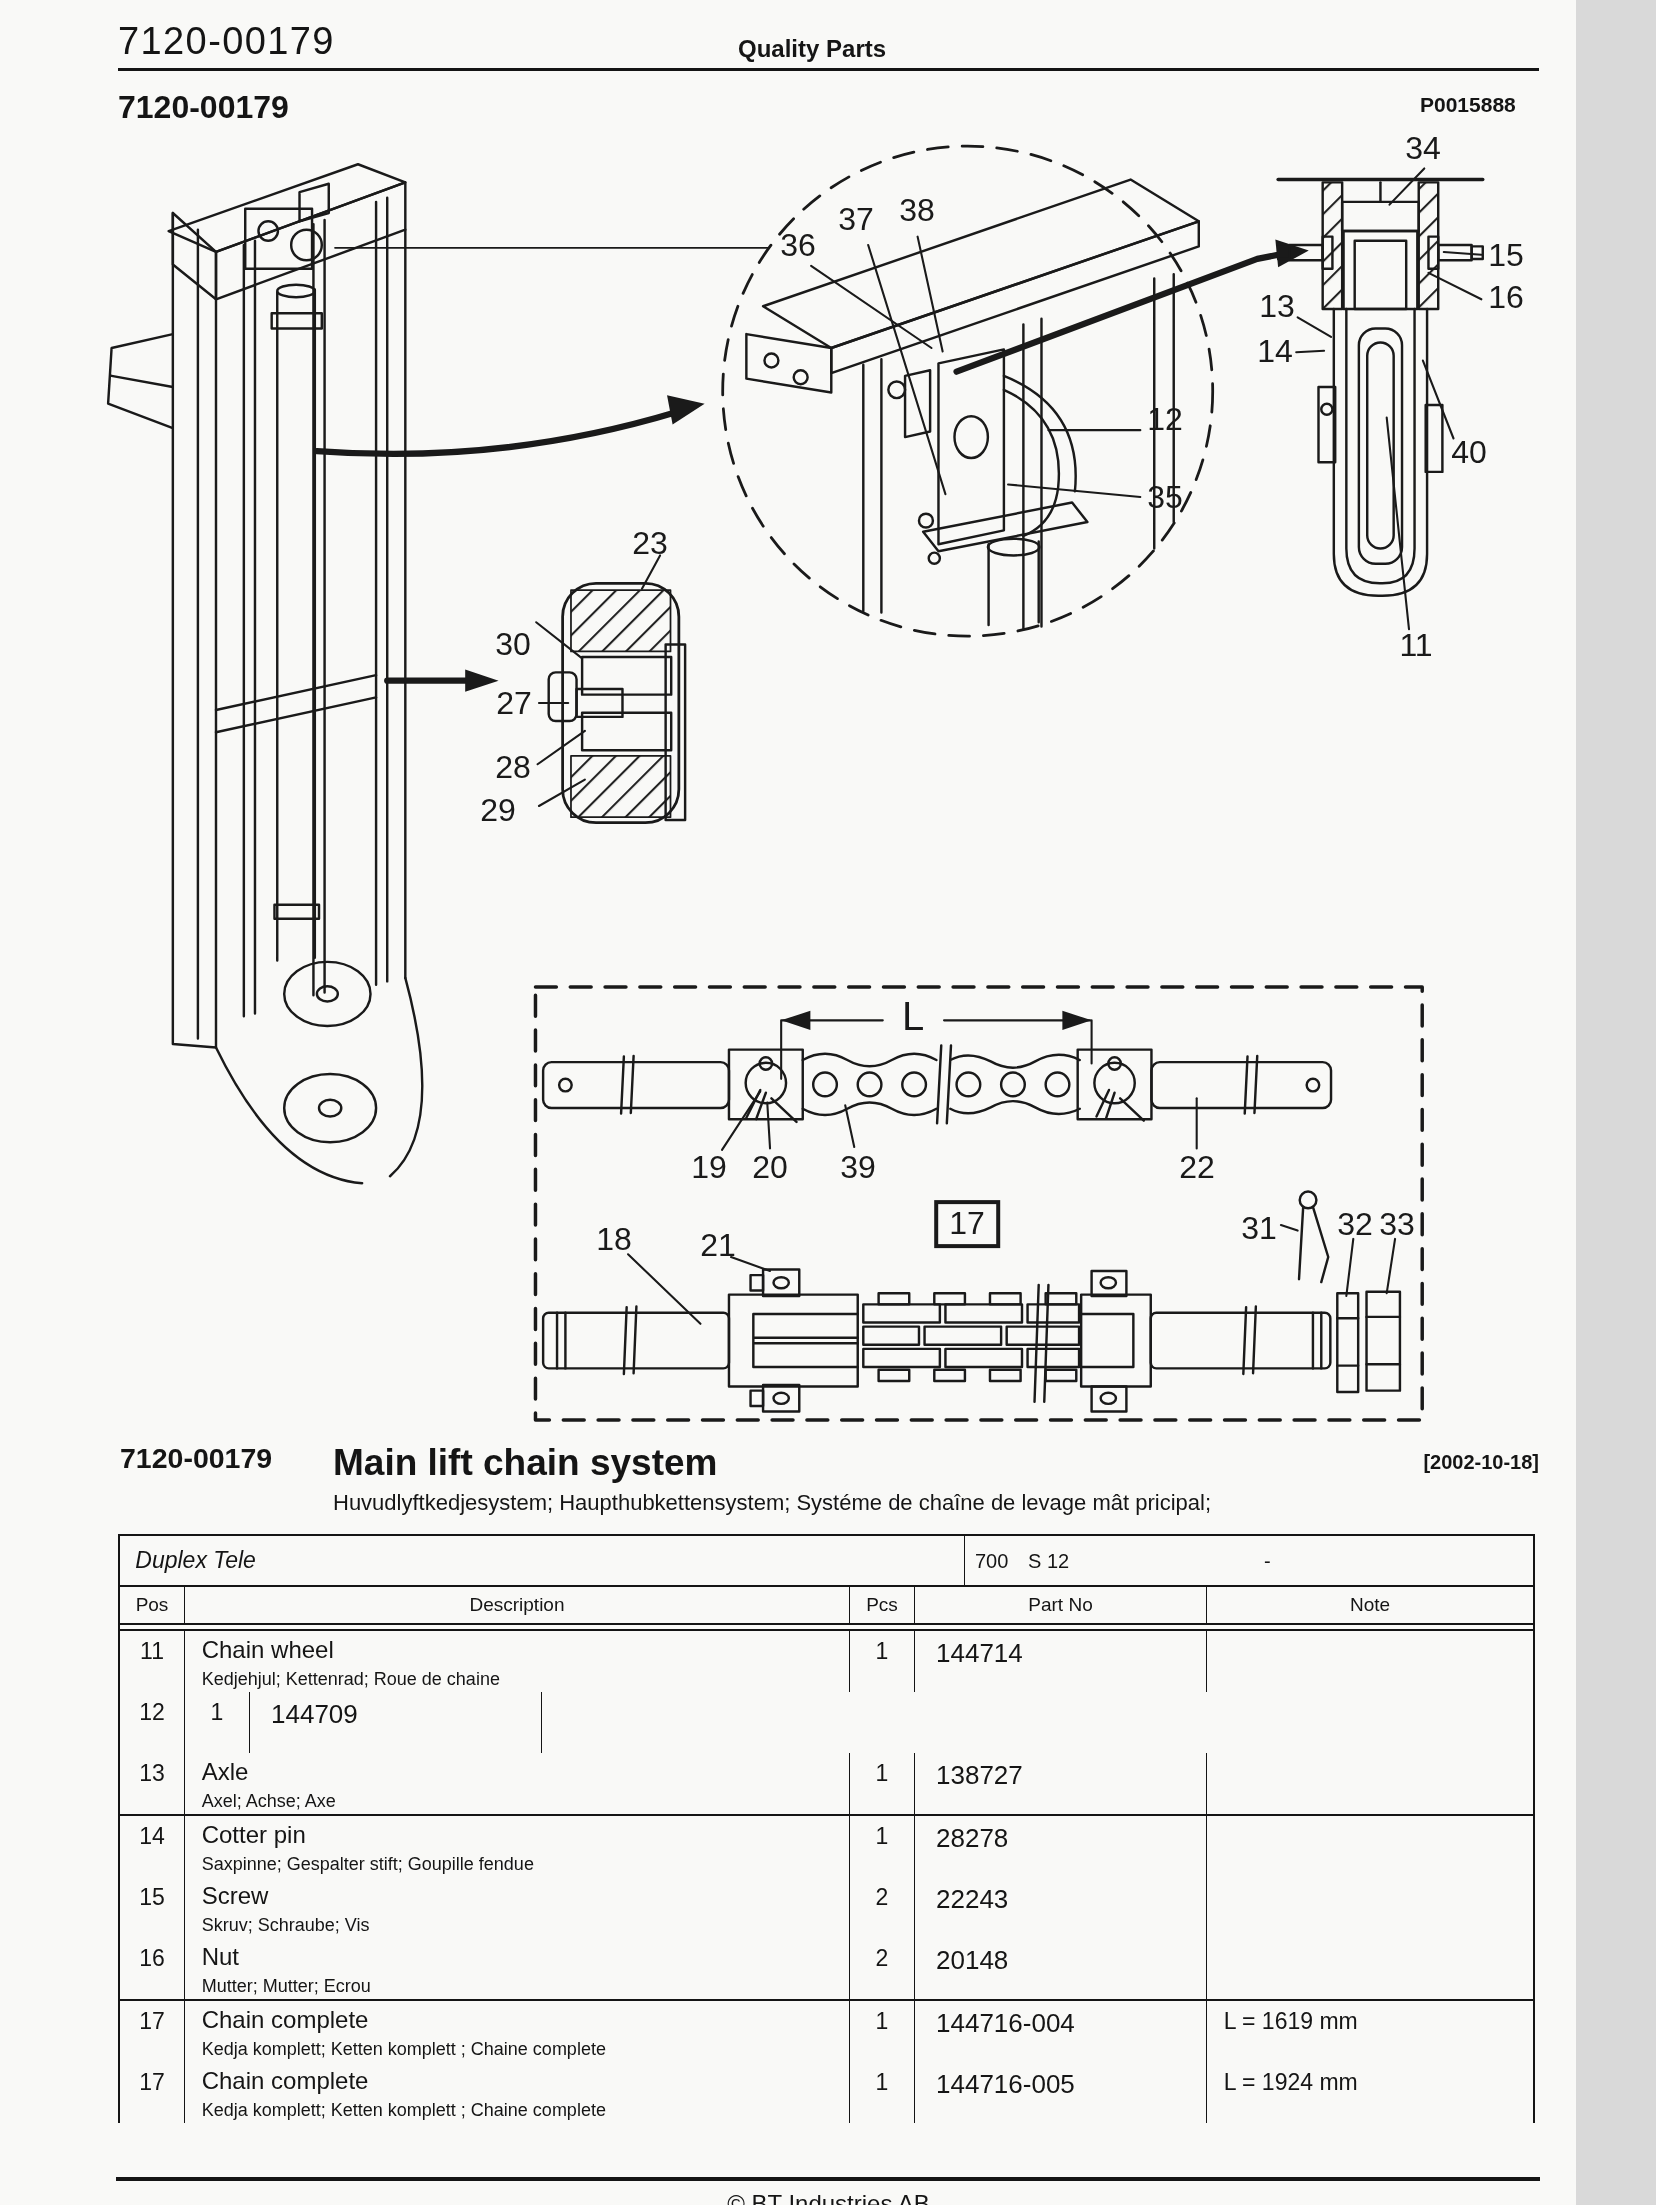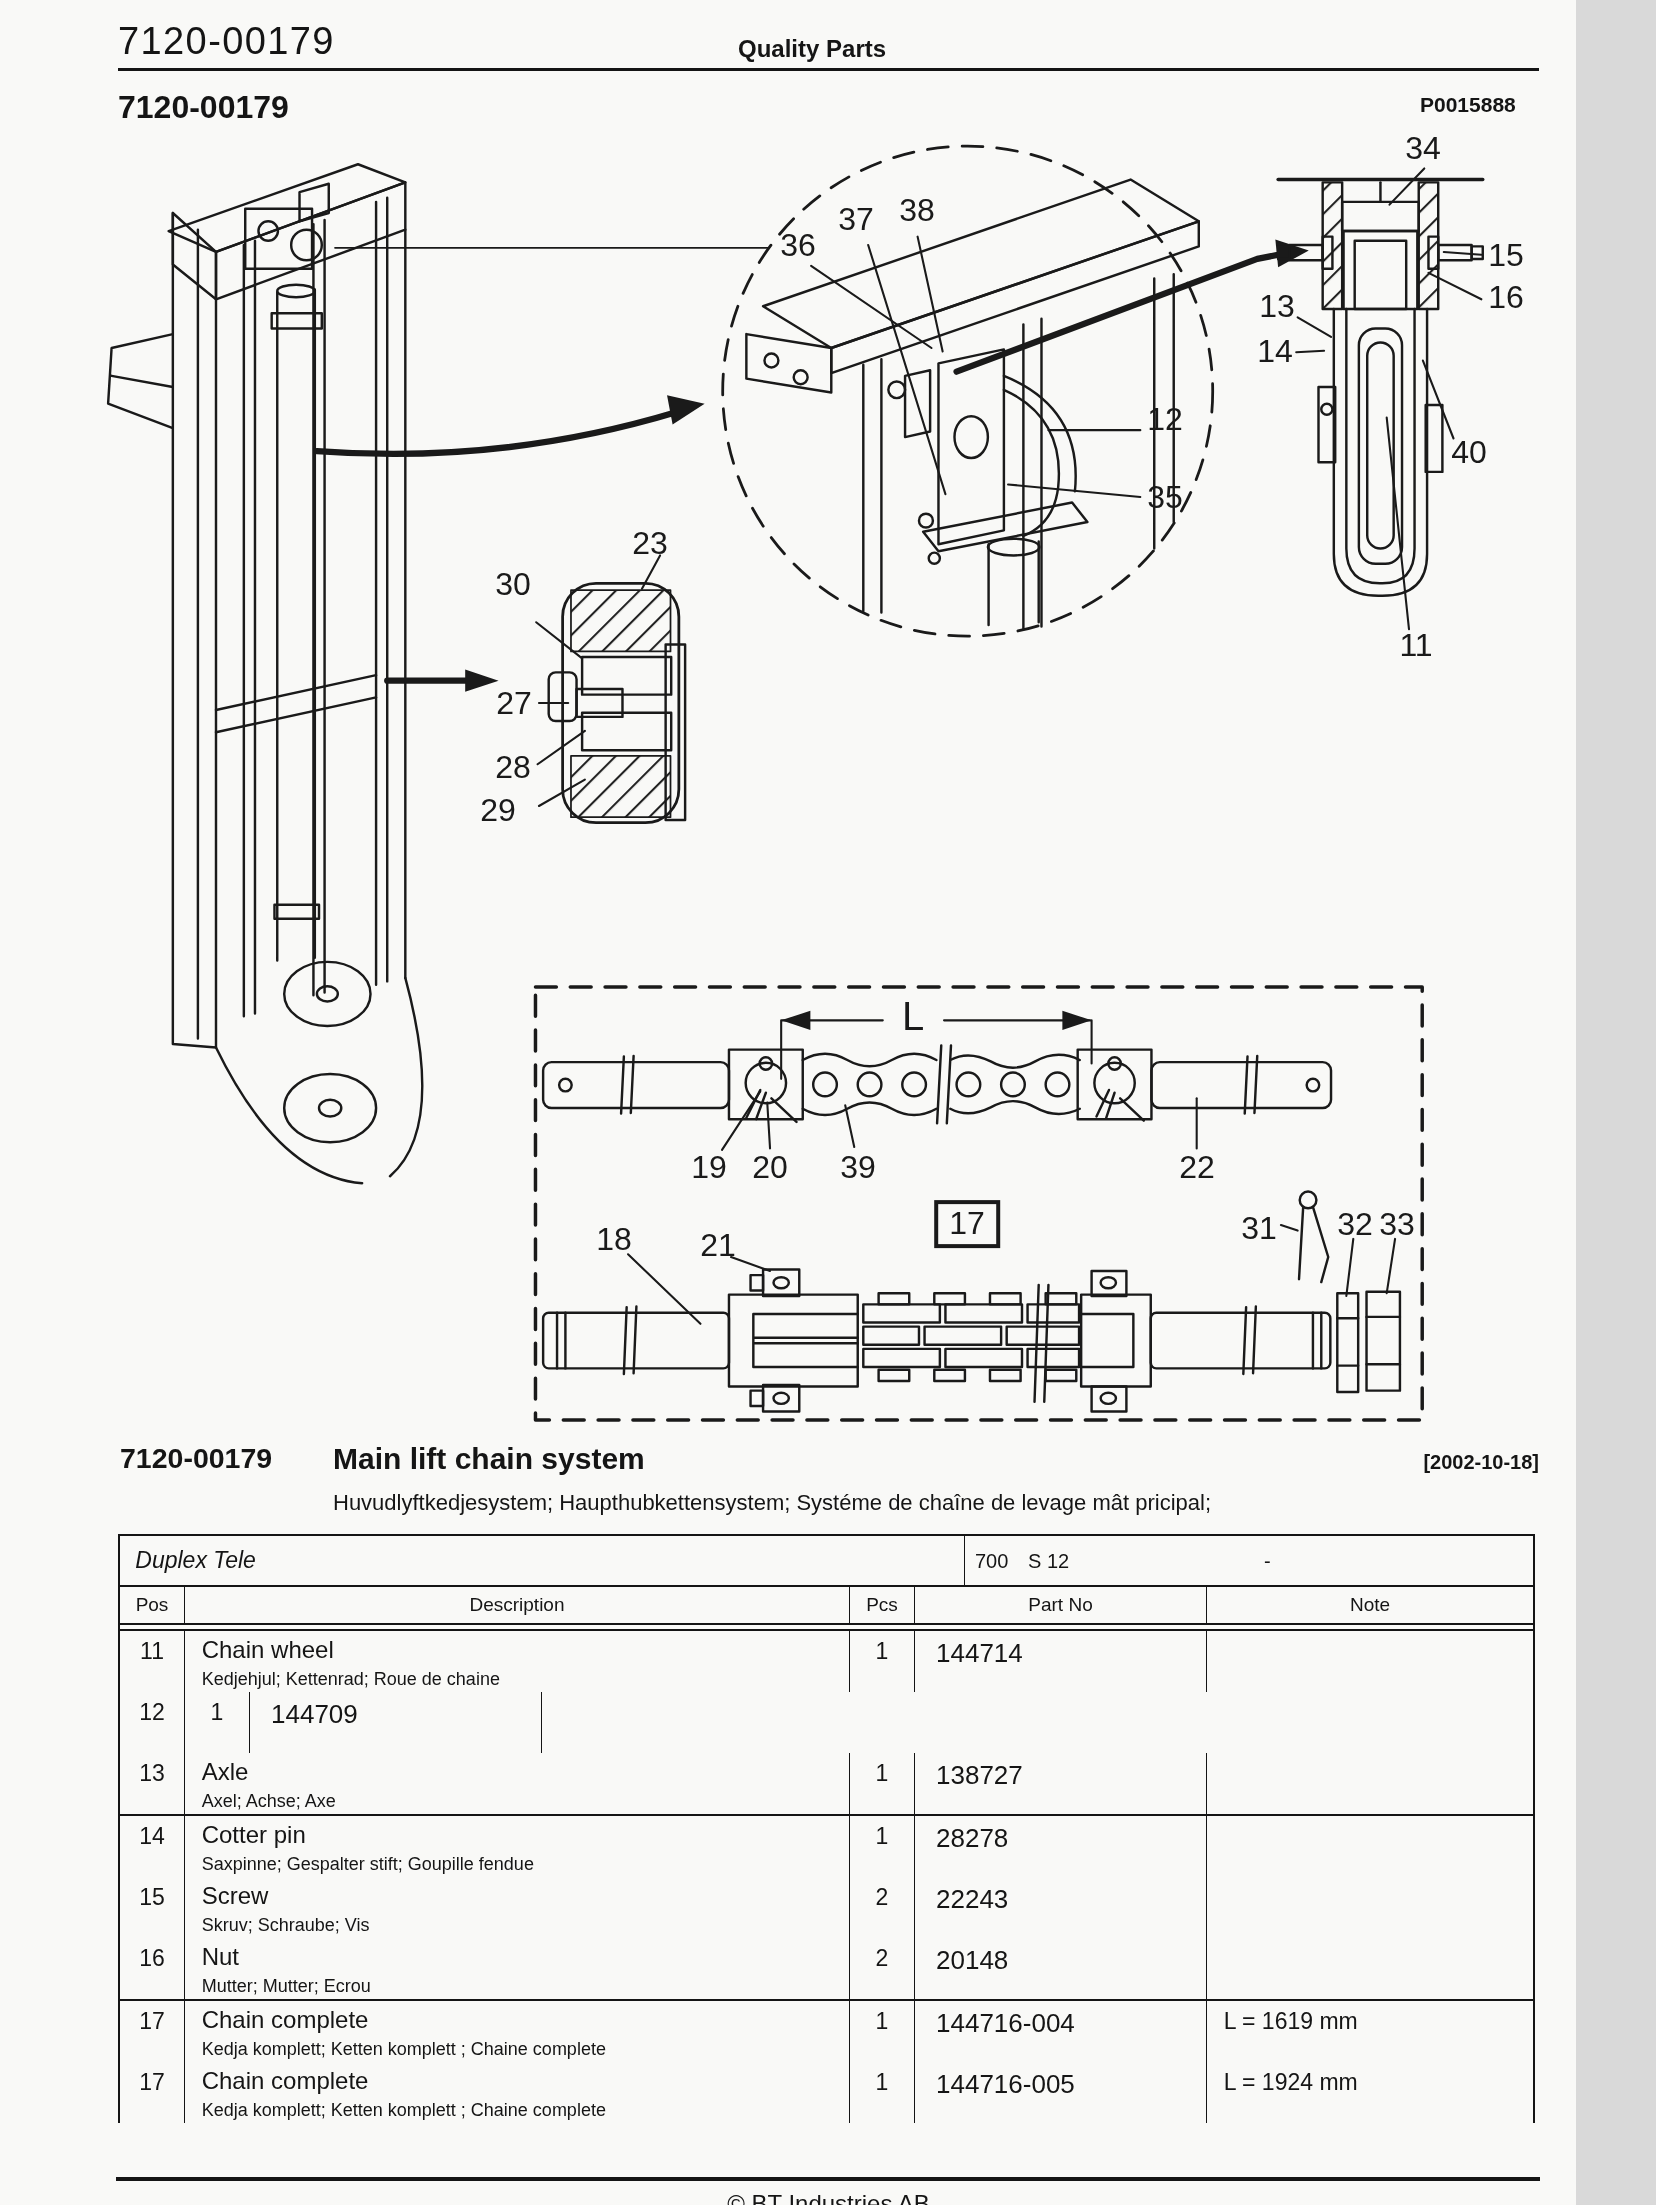--- a/index.html
+++ b/index.html
@@ -11,21 +11,21 @@
   #h-quality{left:738px;top:35px;font-size:24px;font-weight:700;}
   #h-line{left:118px;top:68px;width:1421px;height:2.8px;background:#151515;}
   #h-num-bold{left:118px;top:89px;font-size:32px;font-weight:700;}
   #h-plate{left:1420px;top:93px;font-size:21px;font-weight:700;}
   
   .co{position:absolute;transform:translate(-50%,-50%);font-size:32px;color:#1a1a1a;white-space:nowrap;}
   .co.big{font-size:40px;}
   .co.boxed{border:4.9px solid #1a1a1a;background:#f9f9f7;padding:1.4px 11px;}
   
   #sec-num{left:120px;top:1442px;font-size:28.5px;font-weight:700;}
-  #sec-title{left:333px;top:1442px;font-size:30px;font-weight:700;}
+  #sec-title{left:333px;top:1442px;font-size:37px;font-weight:700;}
   #sec-date{left:1343px;top:1451px;width:196px;text-align:right;font-size:20px;font-weight:700;}
   #sec-sub{left:333px;top:1490px;font-size:22px;}
   
   #ptable{position:absolute;left:118px;top:1534px;width:1413px;border:2.8px solid #151515;border-bottom:none;box-sizing:content-box;}
   .band1{position:relative;height:49px;border-bottom:2.8px solid #151515;}
   .band1 .model{position:absolute;left:15.3px;top:11px;font-size:23px;font-style:italic;}
   .b1d{position:absolute;left:844px;top:0;height:100%;width:1.4px;background:#151515;}
   .s1{position:absolute;top:14px;font-size:20px;}
   .thead{display:flex;height:36px;border-bottom:2.1px solid #151515;font-size:19px;}
   .thead .hcell{display:flex;align-items:center;justify-content:center;box-sizing:border-box;}
@@ -268,21 +268,21 @@
   <div class="co" style="left:1165px;top:419px">12</div>
   <div class="co" style="left:1165px;top:497px">35</div>
   <div class="co" style="left:1423px;top:148px">34</div>
   <div class="co" style="left:1506px;top:255px">15</div>
   <div class="co" style="left:1506px;top:297px">16</div>
   <div class="co" style="left:1277px;top:306px">13</div>
   <div class="co" style="left:1275px;top:351px">14</div>
   <div class="co" style="left:1469px;top:452px">40</div>
   <div class="co" style="left:1416px;top:645px">11</div>
   <div class="co" style="left:650px;top:543px">23</div>
-  <div class="co" style="left:513px;top:584px">30</div>
+  <div class="co" style="left:513px;top:644px">30</div>
   <div class="co" style="left:514px;top:703px">27</div>
   <div class="co" style="left:513px;top:767px">28</div>
   <div class="co" style="left:498px;top:810px">29</div>
   <div class="co big" style="left:913px;top:1016px">L</div>
   <div class="co" style="left:709px;top:1167px">19</div>
   <div class="co" style="left:770px;top:1167px">20</div>
   <div class="co" style="left:858px;top:1167px">39</div>
   <div class="co" style="left:1197px;top:1167px">22</div>
   <div class="co boxed" style="left:967px;top:1224px">17</div>
   <div class="co" style="left:614px;top:1239px">18</div>

